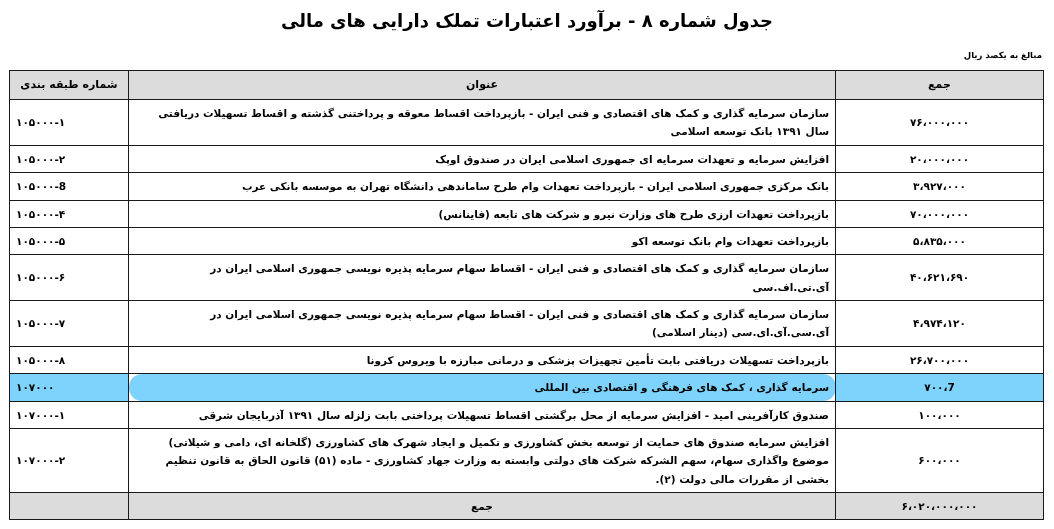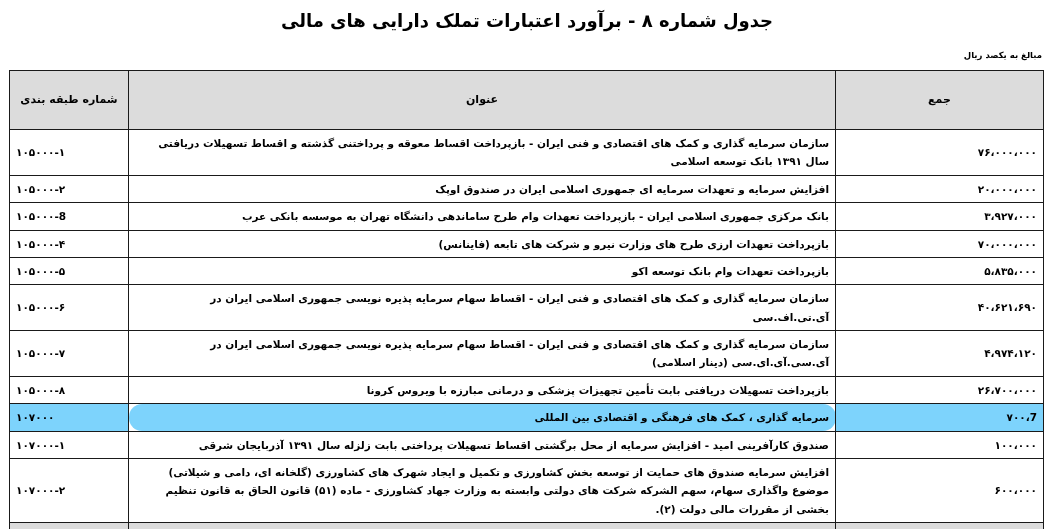--- a/index.html
+++ b/index.html
@@ -61,40 +61,40 @@
     vertical-align: middle;
     font-size: 10.5px;
     line-height: 1.75;
   }
   table.fin thead th {
     background: #dcdcdc;
     font-weight: bold;
     text-align: center;
     font-size: 11px;
     height: 22px;
-    padding: 18px 6px;
+    padding: 3px 6px;
   }
   .cell-code {
     text-align: left;
     font-weight: bold;
     font-size: 10.5px;
     white-space: nowrap;
   }
   .cell-title {
     text-align: right;
     font-weight: bold;
     padding-right: 8px;
     padding-left: 8px;
   }
   .cell-title.center {
     text-align: right;
     border-radius: 13px;
   }
   .cell-amount {
-    text-align: right;
+    text-align: center;
     font-weight: bold;
     padding-left: 10px;
     white-space: nowrap;
   }
   tr.section-row > td {
     background: #7dd3fc;
   }
   tr.total-row > td {
     background: #dcdcdc;
     font-weight: bold;

